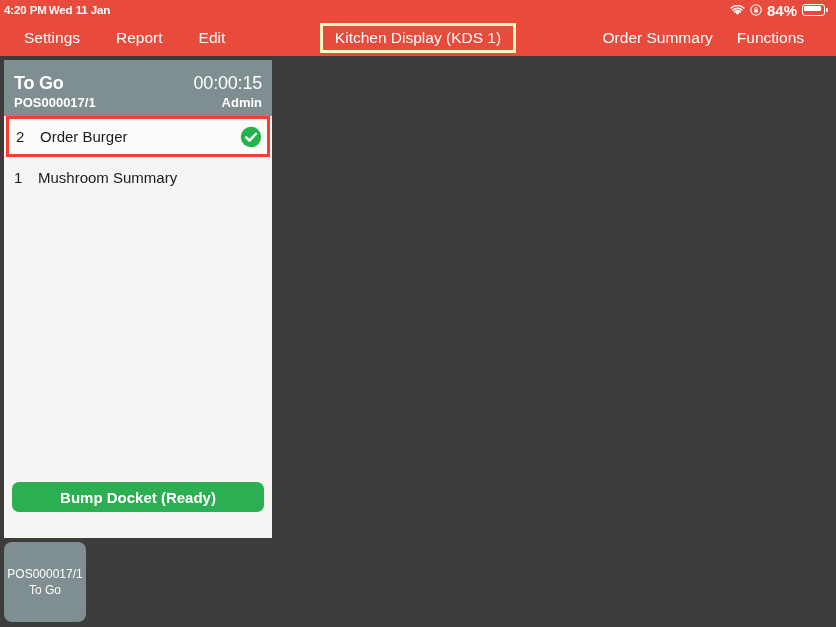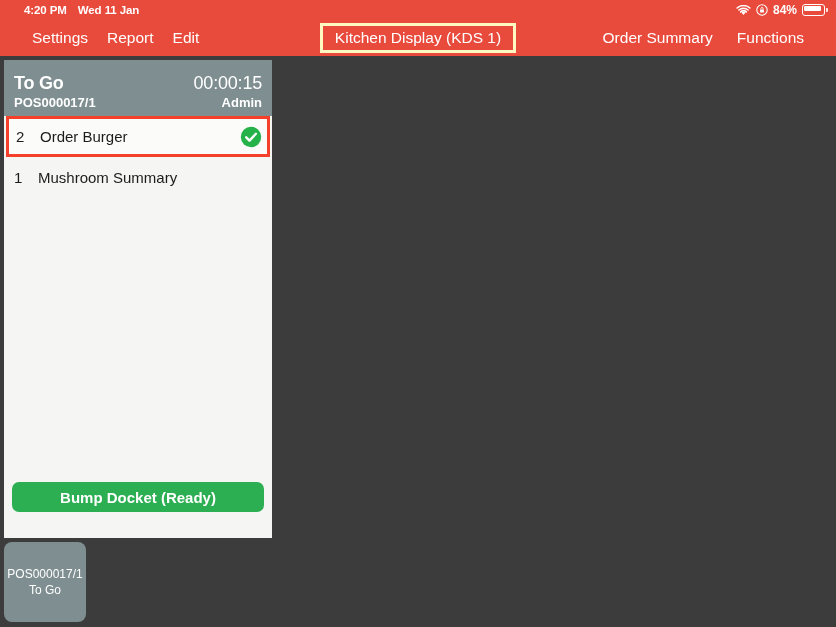--- a/index.html
+++ b/index.html
@@ -11,25 +11,25 @@
   }
   #app { position:relative; width:836px; height:627px; background:#3c3c3c; }
 
   
   .statusbar{
     position:absolute; left:0; top:0; width:836px; height:20px;
     background:#e84a3c; color:#ffffff;
     display:flex; align-items:center;
     font-size:11.5px; font-weight:bold;
   }
-  .sb-left{ display:flex; align-items:center; gap:11px; padding-left:24px; }
+  .sb-left{ display:flex; align-items:center; gap:2px; padding-left:4px; }
   .sb-right{ margin-left:auto; display:flex; align-items:center; gap:5px; padding-right:8px; }
   .sb-time{ letter-spacing:-0.1px; }
   .sb-date{ letter-spacing:-0.1px; }
-  .sb-pct{ font-size:12px; font-weight:bold;text-align:center; }
+  .sb-pct{ font-size:15px; font-weight:bold;text-align:center; }
 
   .wifi-icon{ width:15px; height:11px; position:relative; display:inline-block; }
   .wifi-icon svg{ display:block; }
   .lock-icon{ width:12px; height:12px; display:inline-block; }
   .battery-icon{ width:26px; height:12px; position:relative; display:inline-block; }
   .battery-body{
     position:absolute; left:0; top:0; width:23px; height:12px;
     border:1.4px solid #ffffff; border-radius:3px;
   }
   .battery-fill{
@@ -40,21 +40,21 @@
     position:absolute; right:0; top:4px; width:2px; height:4px;
     background:#ffffff; border-radius:0 1px 1px 0; opacity:.85;
   }
 
   
   .navbar{
     position:absolute; left:0; top:20px; width:836px; height:36px;
     background:#e84a3c; color:#ffffff;
     display:flex; align-items:center;
   }
-  .nav-left{ display:flex; align-items:center; gap:19px; padding-left:32px; }
+  .nav-left{ display:flex; align-items:center; gap:36px; padding-left:24px; }
   .nav-right{ margin-left:auto; display:flex; align-items:center; gap:24px; padding-right:32px; }
   .nav-item{
     font-size:15.5px; color:#ffffff; cursor:pointer; white-space:nowrap;
   }
   .nav-title-wrap{
     position:absolute; left:0; right:0; top:0; height:36px;
     display:flex; align-items:center; justify-content:center;
     pointer-events:none;
   }
   .nav-title{

